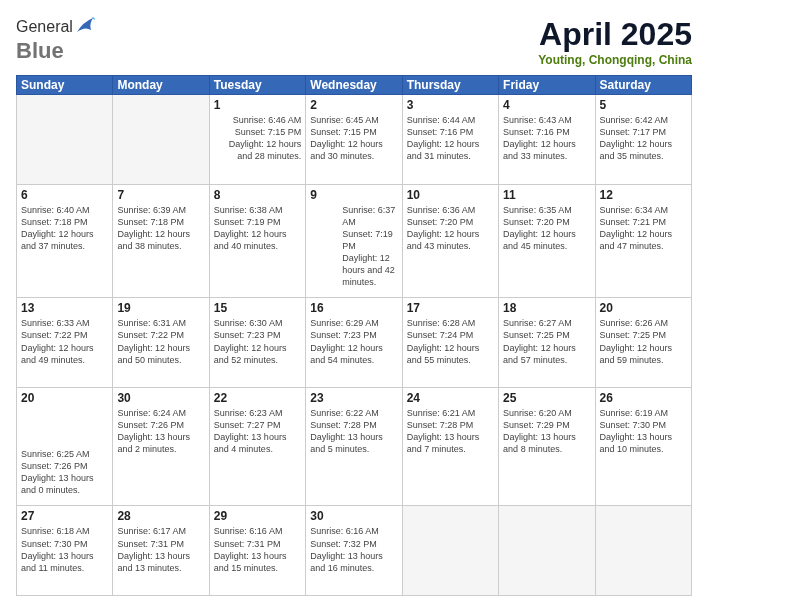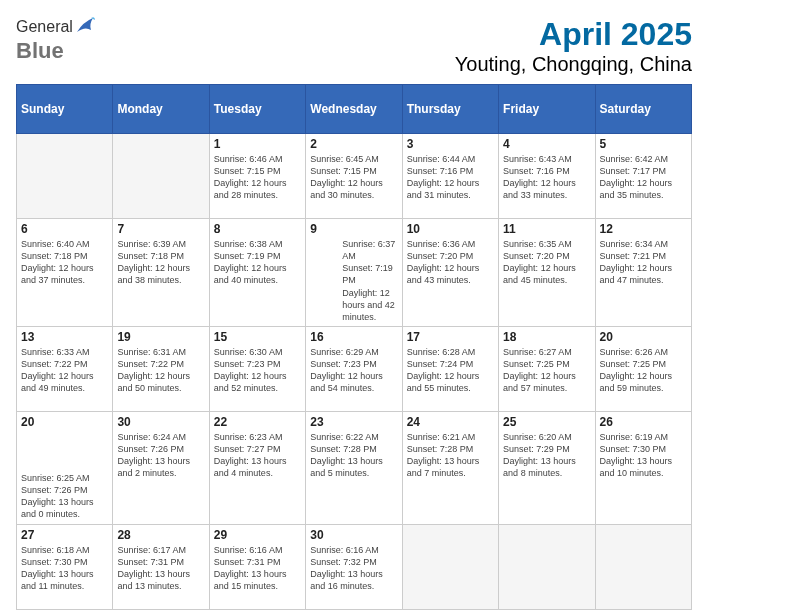--- a/index.html
+++ b/index.html
@@ -34,38 +34,39 @@
       height: 24px;
       margin-left: 2px;
       margin-top: -2px;
     }
     .title-block {
       text-align: right;
     }
     .month-title {
       font-size: 32px;
       font-weight: bold;
-      color: #0369a1;
+      color: #0f172a;
     }
     .location {
-      font-size: 20px;
-      color: #000000;
+      font-size: 12px;
+      color: #4d7c0f;
+      font-weight: bold;
     }
     .calendar {
       flex: 1;
       border-collapse: collapse;
       width: 100%;
       table-layout: fixed;
     }
     .calendar th {
       background: #3569b8;
       color: #fff;
       font-size: 12px;
       font-weight: bold;
-      padding: 17px 4px;
+      padding: 2px 4px;
       text-align: left;
       border: 1px solid #2a55a0;
     }
     .calendar td {
       border: 1px solid #ccc;
       vertical-align: top;
       padding: 3px 4px;
       font-size: 9.5px;
       color: #333;
       height: 85px;
@@ -123,21 +124,21 @@
           <th>Friday</th>
           <th>Saturday</th>
         </tr>
     </thead>
     <tbody id="calendar-body">
     <tr>
           <td class="empty"></td>
           <td class="empty"></td>
           <td>
             <span class="day-number">1</span>
-            <div class="day-info" style="white-space: pre-line;">Sunrise: 6:46 AM
+            <div class="day-info" style="white-space: pre-line; text-align: right;">Sunrise: 6:46 AM
 Sunset: 7:15 PM
 Daylight: 12 hours and 28 minutes.</div>
           </td>
           <td>
             <span class="day-number">2</span>
             <div class="day-info" style="white-space: pre-line;">Sunrise: 6:45 AM
 Sunset: 7:15 PM
 Daylight: 12 hours and 30 minutes.</div>
           </td>
           <td>

